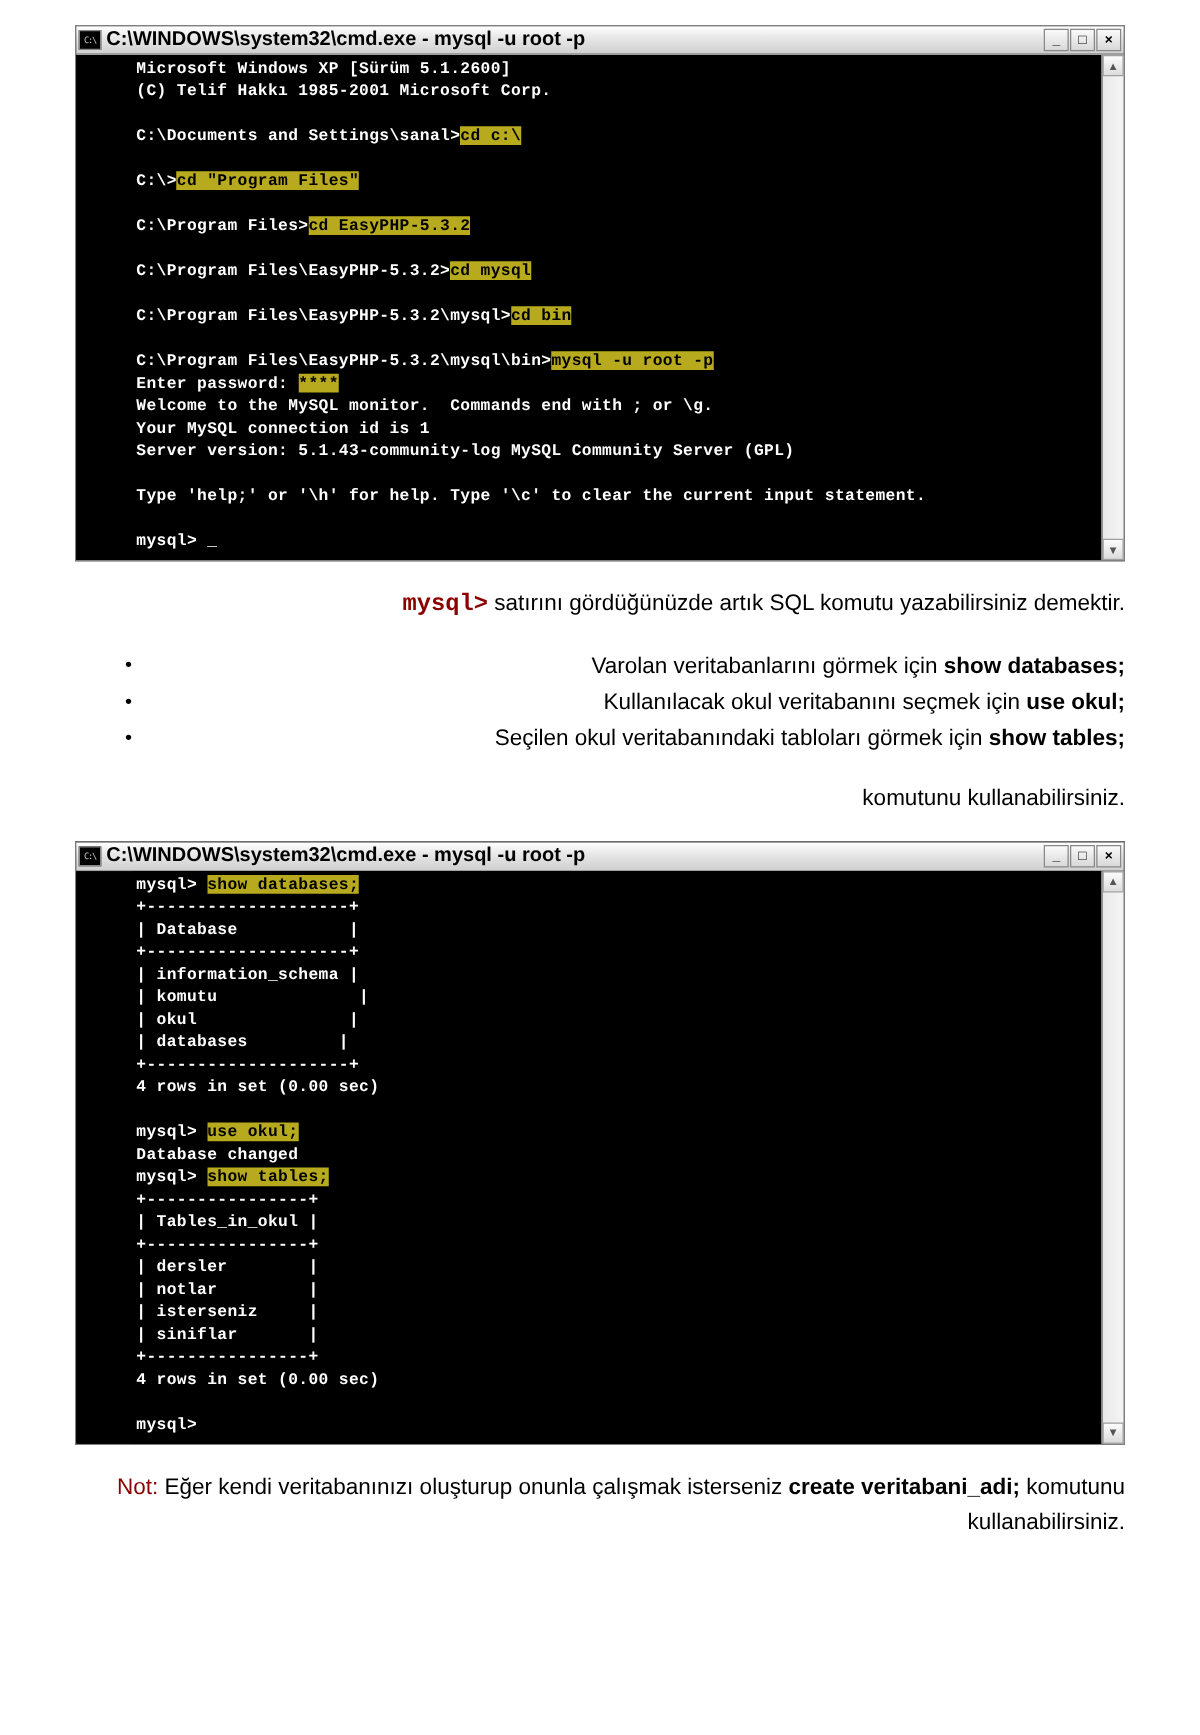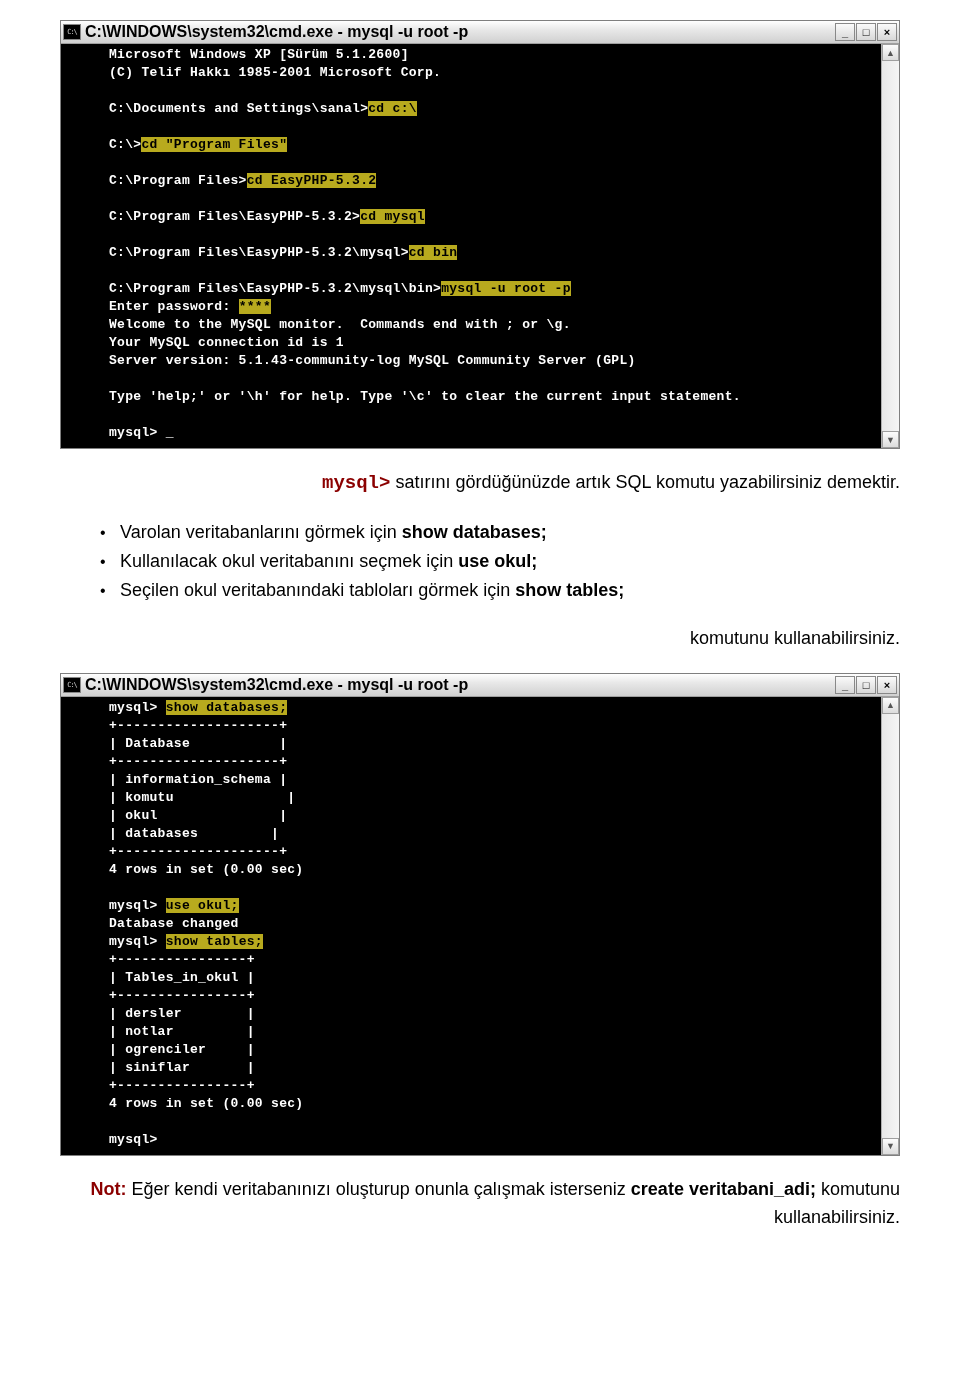--- a/index.html
+++ b/index.html
@@ -106,25 +106,26 @@
     margin: 20px 0;
     text-align: right;
   }
   .mysql-prompt {
     font-family: "Courier New", monospace;
     font-weight: bold;
     color: #8b0000;
     font-size: 19px;
   }
   .bold { font-weight: bold; }
-  .red-bold { color:#8b0000; font-weight:bold; }
+  .red-bold { color:#8b0000; font-weight:normal; }
   ul.bullets {
     list-style: none;
     padding: 0;
     margin: 4px 0 4px 0;
+    text-align: right;
   }
   ul.bullets li {
     position: relative;
     padding-left: 60px;
     font-size: 18px;
     line-height: 1.6;
   }
   ul.bullets li::before {
     content: "•";
     position: absolute;
@@ -215,21 +216,21 @@
 <span>4 rows in set (0.00 sec)</span>
 
 <span>mysql&gt; </span><span class="hl">use okul;</span>
 <span>Database changed</span>
 <span>mysql&gt; </span><span class="hl">show tables;</span>
 <span>+----------------+</span>
 <span>| Tables_in_okul |</span>
 <span>+----------------+</span>
 <span>| dersler        |</span>
 <span>| notlar         |</span>
-<span>| ogrenciler     |</span>
+<span>| isterseniz     |</span>
 <span>| siniflar       |</span>
 <span>+----------------+</span>
 <span>4 rows in set (0.00 sec)</span>
 
 <span>mysql&gt;</span></div>
       <div class="cmd-scrollbar">
         <div class="sb-btn">▲</div>
         <div class="sb-track"></div>
         <div class="sb-btn">▼</div>
       </div>

